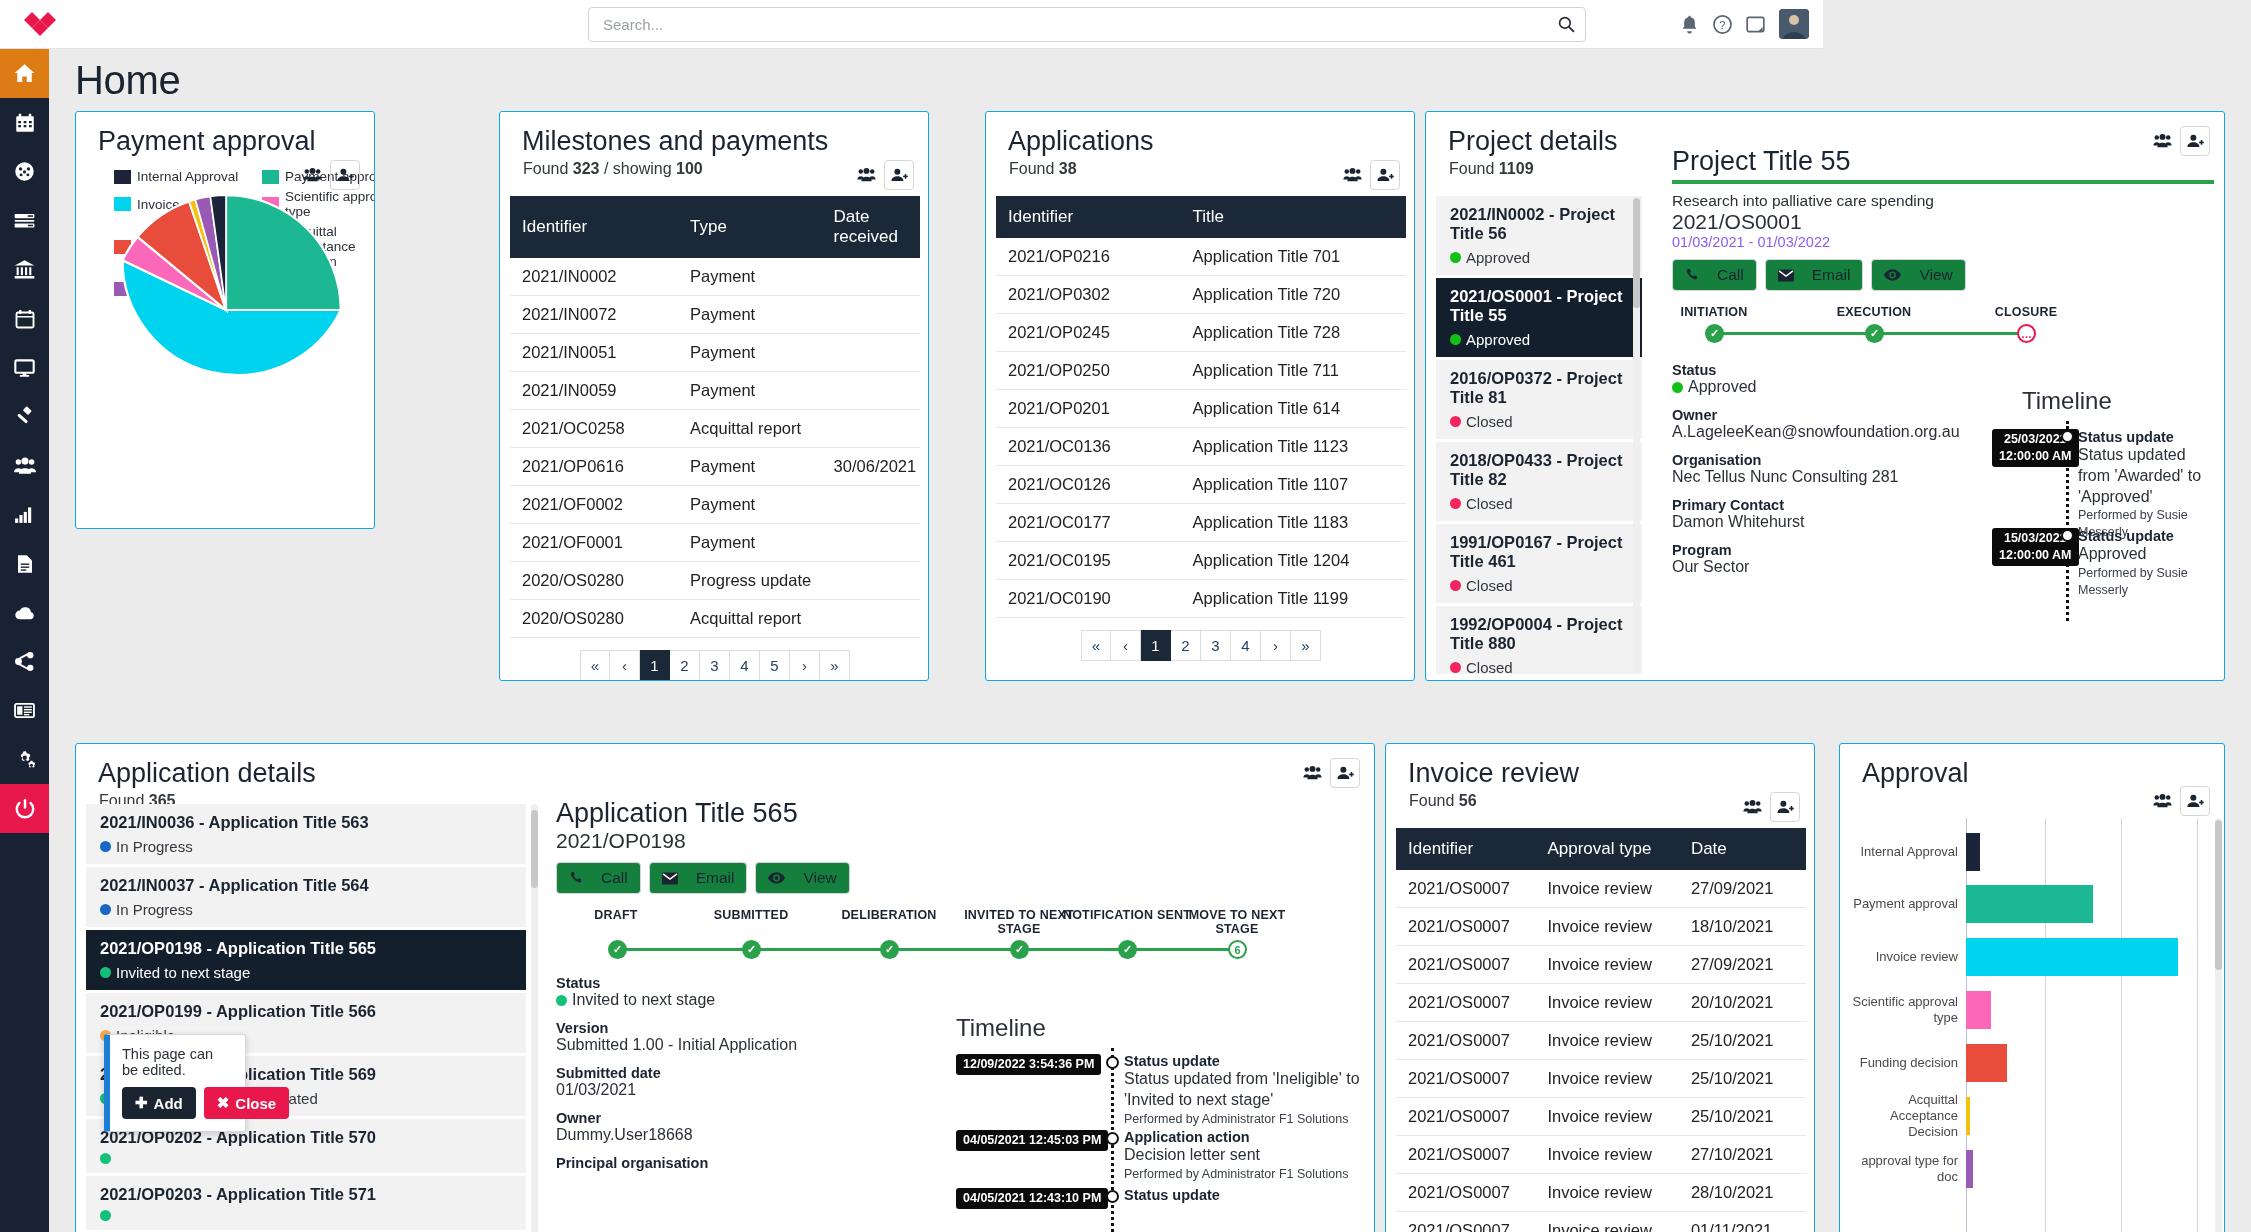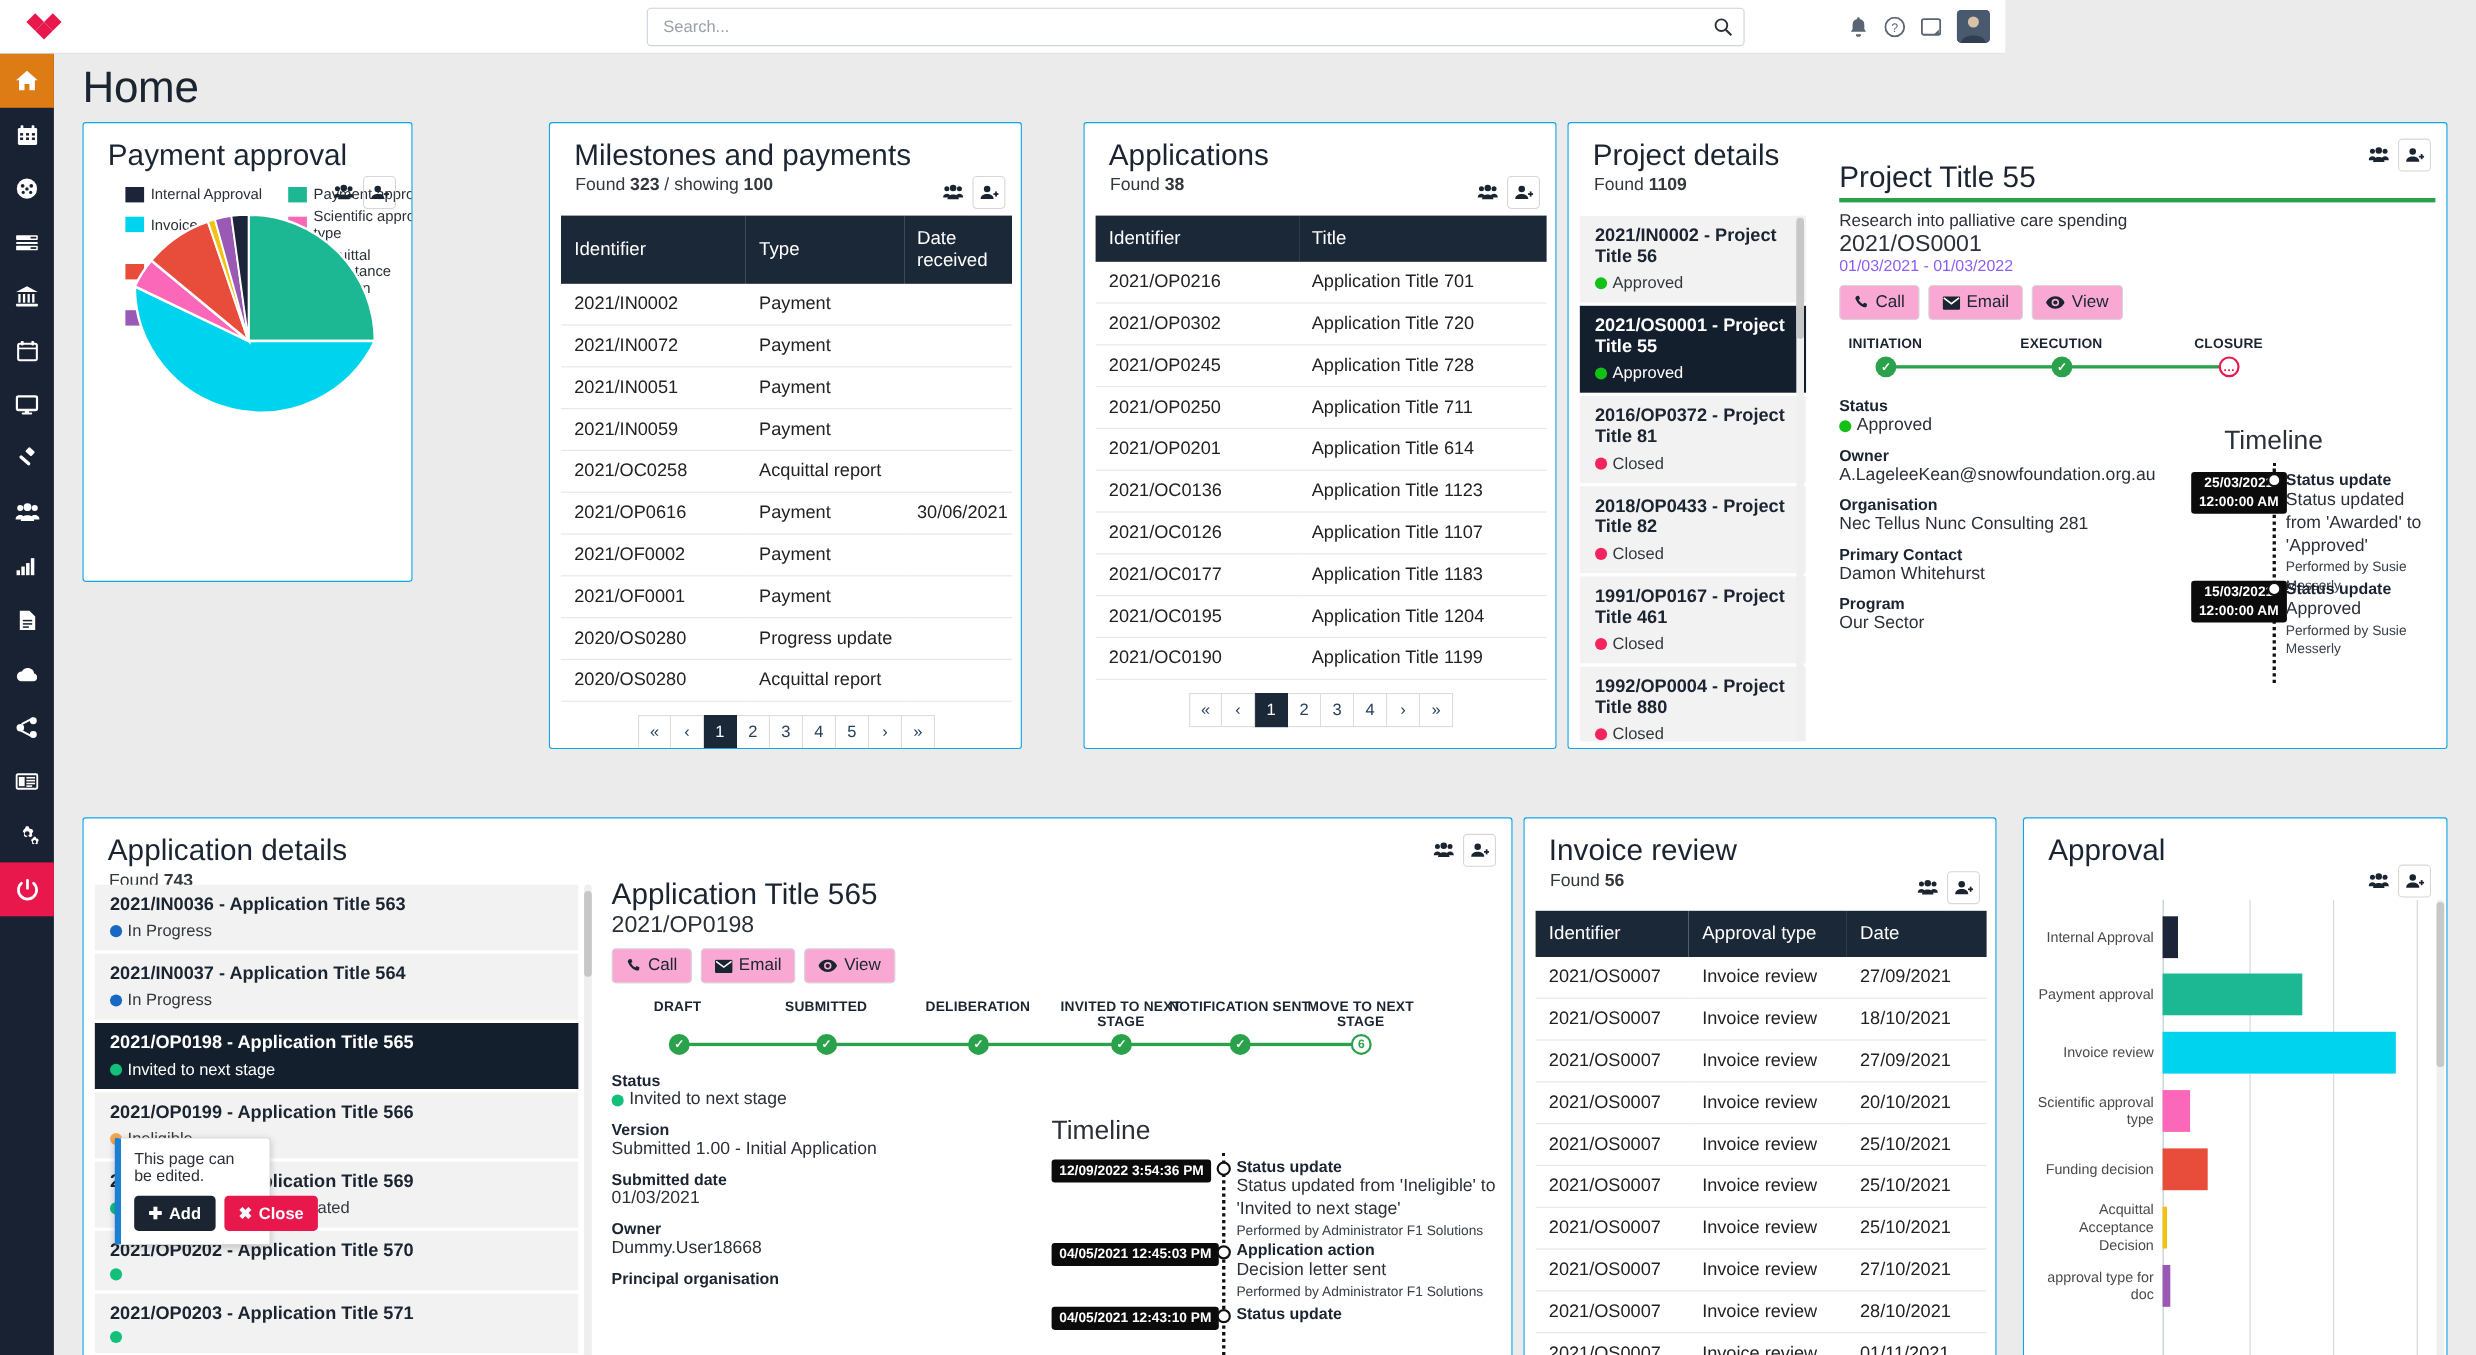--- a/index.html
+++ b/index.html
@@ -102,23 +102,23 @@
 
   
   .detail { padding: 14px 0 0 18px; }
   .d-title { font-size: 27px; color: #1b2431; font-weight: 400; }
   .d-rule { height: 4px; background: #2aa14b; margin: 3px 0 8px 0; }
   .d-sub { font-size: 15.5px; color: #2b3038; }
   .d-id { font-size: 21px; color: #2b3038; font-weight: 300; }
   .d-dates { font-size: 14.5px; color: #8b5cf6; }
   .btnrow { display: flex; gap: 8px; margin-top: 9px; }
   .btn {
-    border: 1px solid #d6d6d6; border-radius: 4px; background: #f9a8d4;
+    border: 1px solid #d6d6d6; border-radius: 4px; background: #15803d;
     font-size: 15.5px; color: #1b2431; padding: 6px 12px; cursor: pointer;
-    display: flex; align-items: center; gap: 6px; font-family: "Liberation Sans", sans-serif; justify-content: flex-end;
+    display: flex; align-items: center; gap: 18px; font-family: "Liberation Sans", sans-serif; justify-content: flex-end;
   }
   .fld-label { font-size: 14.5px; font-weight: bold; color: #1b2431; margin-top: 11px; }
   .fld-value { font-size: 16px; color: #2b3038; font-weight: 300; }
 
   
   .stepper { position: relative; margin-top: 14px; }
   .step-lbl { font-size: 12.5px; font-weight: bold; color: #1b2431; text-align: center; letter-spacing: .2px; }
   .step-line { position: absolute; height: 3px; background: #2aa14b; }
   .step-node {
     position: absolute; width: 19px; height: 19px; border-radius: 50%;
@@ -802,21 +802,21 @@
         </div>
       </div>
     </div>
   </div>
 
   <div class="row2">
 
     <div class="card" style="left:26px; top:0; width:1300px; height:500px;">
       <div class="card-title">Application details</div>
       <div class="card-sub">
-        <span>Found </span><b>743</b>
+        <span>Found </span><b>365</b>
       </div>
       <div class="card-icons" style="top:14px;">
         <span class="ic-btn">
           <svg width="19" height="16" viewBox="0 0 16 14" fill="#1b2431" aria-hidden="true">
             <circle cx="3" cy="4" r="2"></circle>
               <circle cx="13" cy="4" r="2"></circle>
               <circle cx="8" cy="3.4" r="2.6"></circle>
             <path d="M0 11c0-2 1.4-3 3-3s3 1 3 3z"></path>
               <path d="M10 11c0-2 1.4-3 3-3s3 1 3 3z"></path>
             <path d="M3.5 12.4c0-2.6 2-3.9 4.5-3.9s4.5 1.3 4.5 3.9z"></path>

